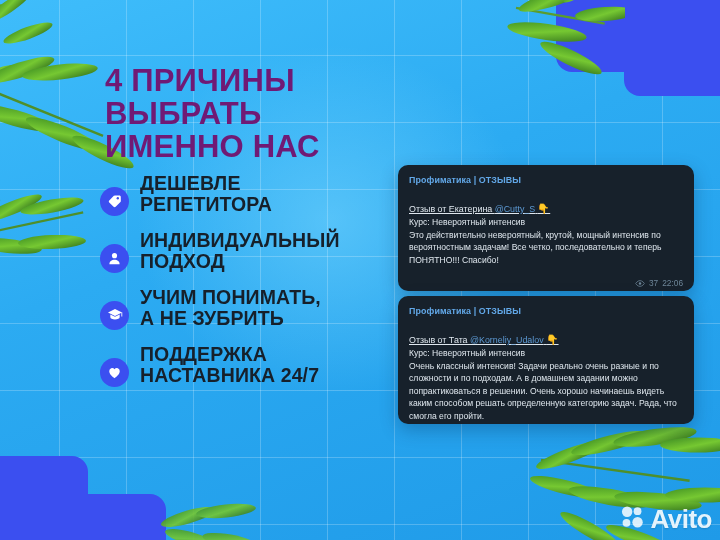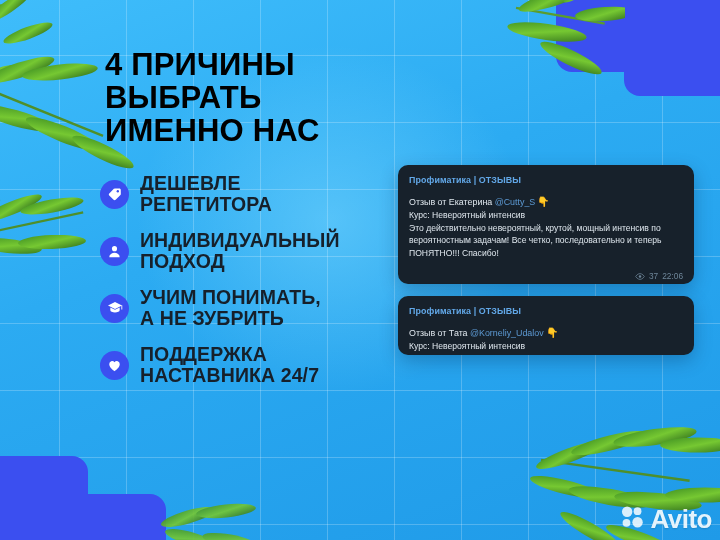--- a/index.html
+++ b/index.html
@@ -38,31 +38,31 @@
 
   
   .foliage { position:absolute; pointer-events:none; }
   .fol-left  { left:-40px;  top:-20px;  width:210px; height:330px; }
   .fol-tr    { right:95px;  top:-30px;  width:190px; height:160px; }
   .fol-br    { right:-10px; bottom:-25px; width:250px; height:150px; }
   .fol-bl    { left:150px;  bottom:-30px; width:120px; height:90px; opacity:.9;}
 
   
   .headline {
-    position:absolute; left:105px; top:48px;
+    position:absolute; left:105px; top:64px;
     font-size:31px; line-height:1.07; font-weight:bold;
     letter-spacing:.2px;
-    color:#000000;
+    color:#701a75;
     text-transform:uppercase;
     white-space:pre-line;
   }
 
   
   .benefits { position:absolute; left:100px; top:172px; width:300px; }
-  .benefit { display:flex; align-items:center; margin-bottom:13px; }
+  .benefit { display:flex; align-items:flex-end; margin-bottom:13px; }
   .b-icon {
     width:29px; height:29px; border-radius:50%;
     background:#3b4ff0; flex:0 0 29px;
     display:flex; align-items:center; justify-content:center;
     margin-top:1px; margin-right:11px;
   }
   .b-icon svg { display:block; }
   .b-text {
     font-size:19.5px; line-height:1.1; font-weight:bold;
     color:#16202b; text-transform:uppercase; white-space:pre-line;
@@ -76,21 +76,21 @@
     border-radius:10px;
     color:#e8eef3;
     padding:9px 11px 2px 11px;
     box-shadow:0 6px 18px rgba(0,40,80,.30);
     font-size:8.6px;
     line-height:1.45;
   }
   .card-1 { left:398px; top:165px; width:296px; }
   .card-2 { left:398px; top:296px; width:296px; }
   .c-channel { color:#62a8e8; font-size:8.9px; font-weight:bold; letter-spacing:.1px; }
-  .c-from { color:#dfe7ee; font-size:8.9px; margin-top:8px; }
+  .c-from { color:#dfe7ee; font-size:8.9px; margin-top:15px;text-decoration:underline; }
   .c-handle { color:#5d9ad4; }
   .c-emoji { font-size:10px; }
   .c-course { color:#dfe7ee; }
   .c-body { color:#dfe7ee; }
   .c-meta {
     display:flex; align-items:center; justify-content:flex-end;
     gap:4px; margin-top:11px; color:#6e8699; font-size:8.3px;
   }
   .c-meta svg { display:block; }
 
@@ -267,20 +267,21 @@
   </div>
 </div>
 
 <div class="card card-2">
   <div class="c-channel">Профиматика | ОТЗЫВЫ</div>
   <div class="c-from">
     <span>Отзыв от Тата </span><span class="c-handle">@Korneliy_Udalov</span>
     <span class="c-emoji">👇</span>
   </div>
   <div class="c-course">Курс: Невероятный интенсив</div>
+  <div class="c-body">Очень классный интенсив! Задачи реально очень разные и по сложности и по подходам. А в домашнем задании можно попрактиковаться в решении. Очень хорошо начинаешь видеть каким способом решать определенную категорию задач. Рада, что смогла его пройти.</div>
 </div>
 
 <div class="avito">
   <span>
     <svg width="26" height="26" viewBox="0 0 40 40">
       <circle cx="11" cy="12" r="8" fill="#ffffff" opacity=".95"></circle>
       <circle cx="27" cy="11" r="6" fill="#ffffff" opacity=".95"></circle>
       <circle cx="10" cy="29" r="6" fill="#ffffff" opacity=".95"></circle>
       <circle cx="27" cy="28" r="8" fill="#ffffff" opacity=".95"></circle>
     </svg>

